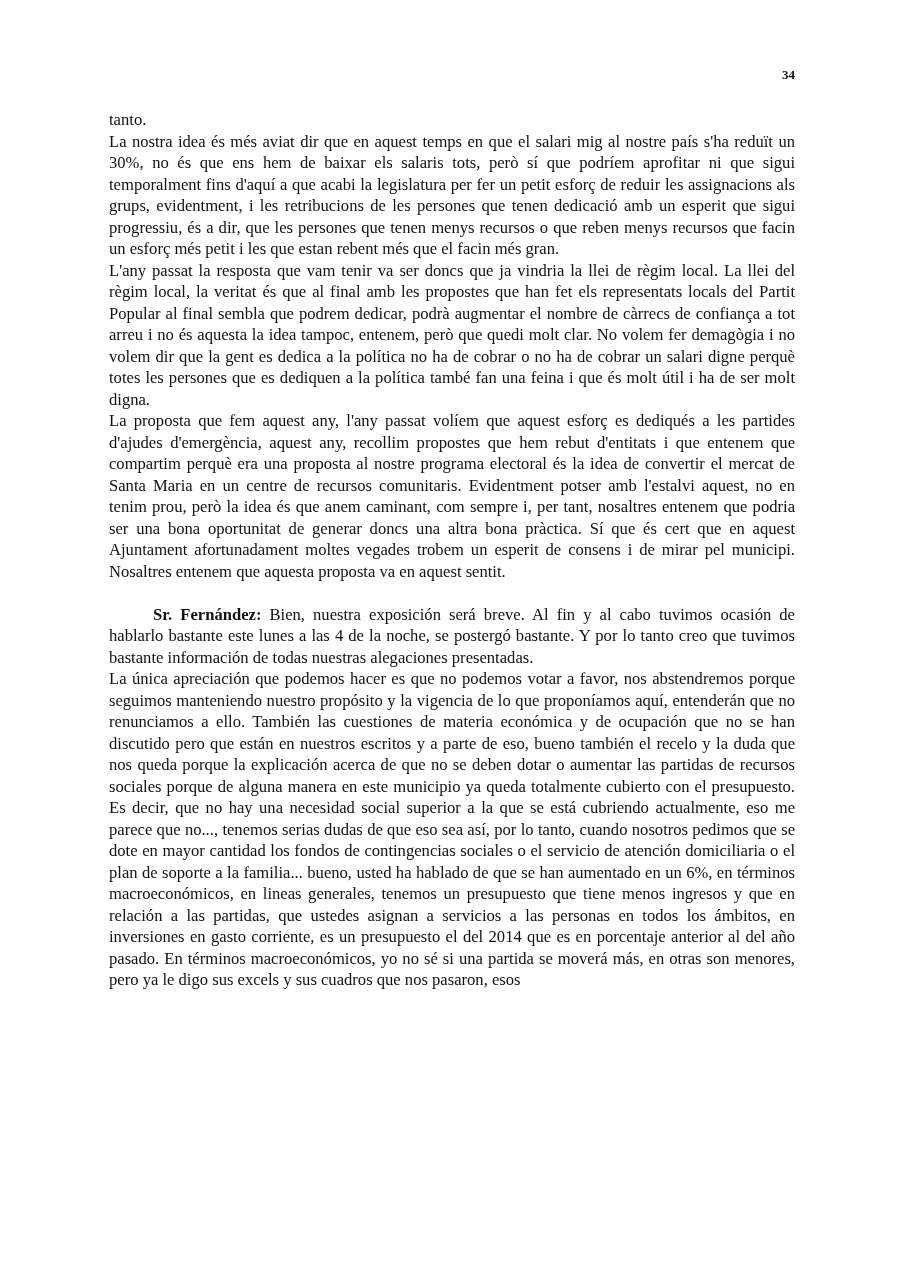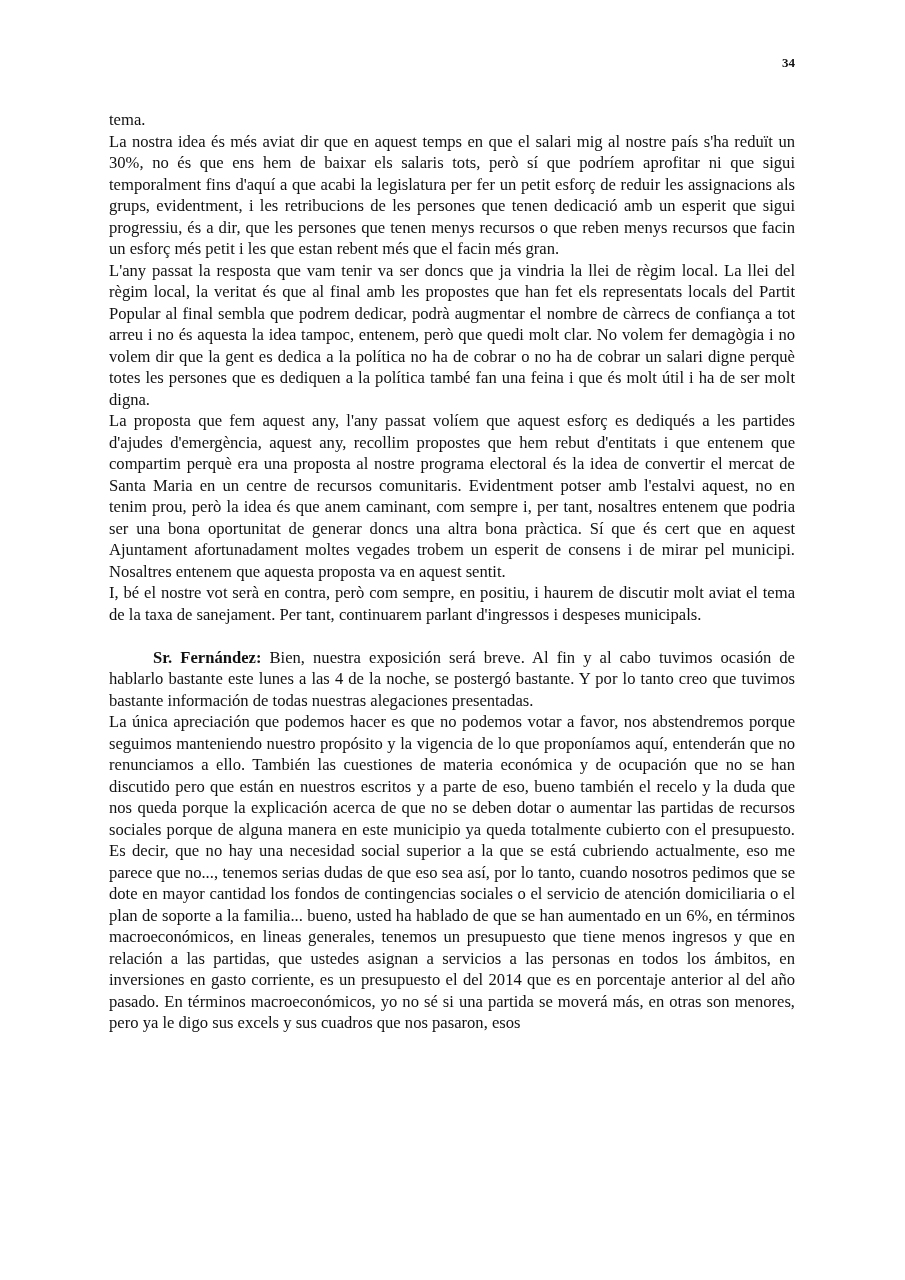--- a/index.html
+++ b/index.html
@@ -10,21 +10,21 @@
     body {
       width: 905px;
       height: 1280px;
       position: relative;
       overflow: hidden;
       font-family: "Liberation Serif", serif;
       color: #111111;
     }
     .page-number {
       position: absolute;
-      top: 55px;
+      top: 67px;
       right: 110px;
       font-size: 13px;
       font-weight: bold;
       font-family: "Liberation Serif", serif;
     }
     .content {
       position: absolute;
       top: 109px;
       left: 109px;
       width: 686px;
@@ -42,21 +42,20 @@
       font-weight: bold;
       margin-left: 44px;
     }
   </style>
 </head>
 <body>
 
 <div class="page-number">34</div>
 
 <div class="content">
-  <p>tema.</p>
+  <p>tanto.</p>
   <p>La nostra idea és més aviat dir que en aquest temps en que el salari mig al nostre país s'ha reduït un 30%, no és que ens hem de baixar els salaris tots, però sí que podríem aprofitar ni que sigui temporalment fins d'aquí a que acabi la legislatura per fer un petit esforç de reduir les assignacions als grups, evidentment, i les retribucions de les persones que tenen dedicació amb un esperit que sigui progressiu, és a dir, que les persones que tenen menys recursos o que reben menys recursos que facin un esforç més petit i les que estan rebent més que el facin més gran.</p>
   <p>L'any passat la resposta que vam tenir va ser doncs que ja vindria la llei de règim local. La llei del règim local, la veritat és que al final amb les propostes que han fet els representats locals del Partit Popular al final sembla que podrem dedicar, podrà augmentar el nombre de càrrecs de confiança a tot arreu i no és aquesta la idea tampoc, entenem, però que quedi molt clar. No volem fer demagògia i no volem dir que la gent es dedica a la política no ha de cobrar o no ha de cobrar un salari digne perquè totes les persones que es dediquen a la política també fan una feina i que és molt útil i ha de ser molt digna.</p>
   <p>La proposta que fem aquest any, l'any passat volíem que aquest esforç es dediqués a les partides d'ajudes d'emergència, aquest any, recollim propostes que hem rebut d'entitats i que entenem que compartim perquè era una proposta al nostre programa electoral és la idea de convertir el mercat de Santa Maria en un centre de recursos comunitaris. Evidentment potser amb l'estalvi aquest, no en tenim prou, però la idea és que anem caminant, com sempre i, per tant, nosaltres entenem que podria ser una bona oportunitat de generar doncs una altra bona pràctica. Sí que és cert que en aquest Ajuntament afortunadament moltes vegades trobem un esperit de consens i de mirar pel municipi. Nosaltres entenem que aquesta proposta va en aquest sentit.</p>
-  <p>I, bé el nostre vot serà en contra, però com sempre, en positiu, i haurem de discutir molt aviat el tema de la taxa de sanejament. Per tant, continuarem parlant d'ingressos i despeses municipals.</p>
   <p class="gap"></p>
   <p><span class="speaker">Sr. Fernández:</span><span> Bien, nuestra exposición será breve. Al fin y al cabo tuvimos ocasión de hablarlo bastante este lunes a las 4 de la noche, se postergó bastante. Y por lo tanto creo que tuvimos bastante información de todas nuestras alegaciones presentadas.</span></p>
   <p>La única apreciación que podemos hacer es que no podemos votar a favor, nos abstendremos porque seguimos manteniendo nuestro propósito y la vigencia de lo que proponíamos aquí, entenderán que no renunciamos a ello. También las cuestiones de materia económica y de ocupación que no se han discutido pero que están en nuestros escritos y a parte de eso, bueno también el recelo y la duda que nos queda porque la explicación acerca de que no se deben dotar o aumentar las partidas de recursos sociales porque de alguna manera en este municipio ya queda totalmente cubierto con el presupuesto. Es decir, que no hay una necesidad social superior a la que se está cubriendo actualmente, eso me parece que no..., tenemos serias dudas de que eso sea así, por lo tanto, cuando nosotros pedimos que se dote en mayor cantidad los fondos de contingencias sociales o el servicio de atención domiciliaria o el plan de soporte a la familia... bueno, usted ha hablado de que se han aumentado en un 6%, en términos macroeconómicos, en lineas generales, tenemos un presupuesto que tiene menos ingresos y que en relación a las partidas, que ustedes asignan a servicios a las personas en todos los ámbitos, en inversiones en gasto corriente, es un presupuesto el del 2014 que es en porcentaje anterior al del año pasado. En términos macroeconómicos, yo no sé si una partida se moverá más, en otras son menores, pero ya le digo sus excels y sus cuadros que nos pasaron, esos</p>
 </div>
 
 </body></html>

